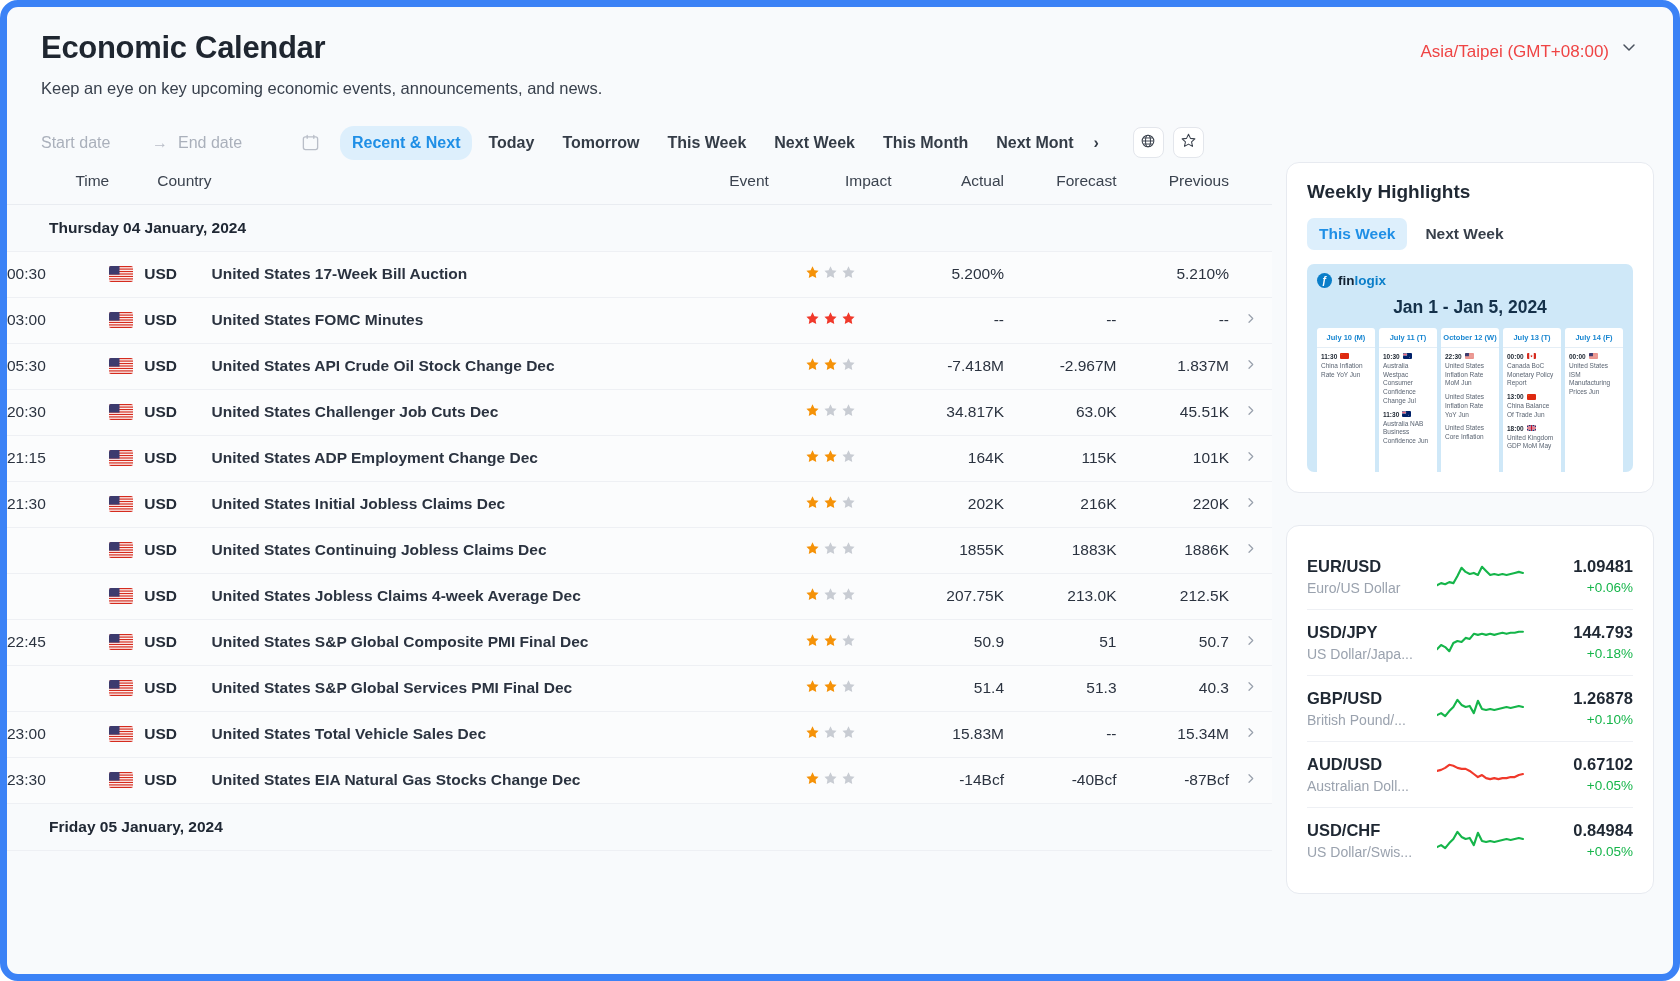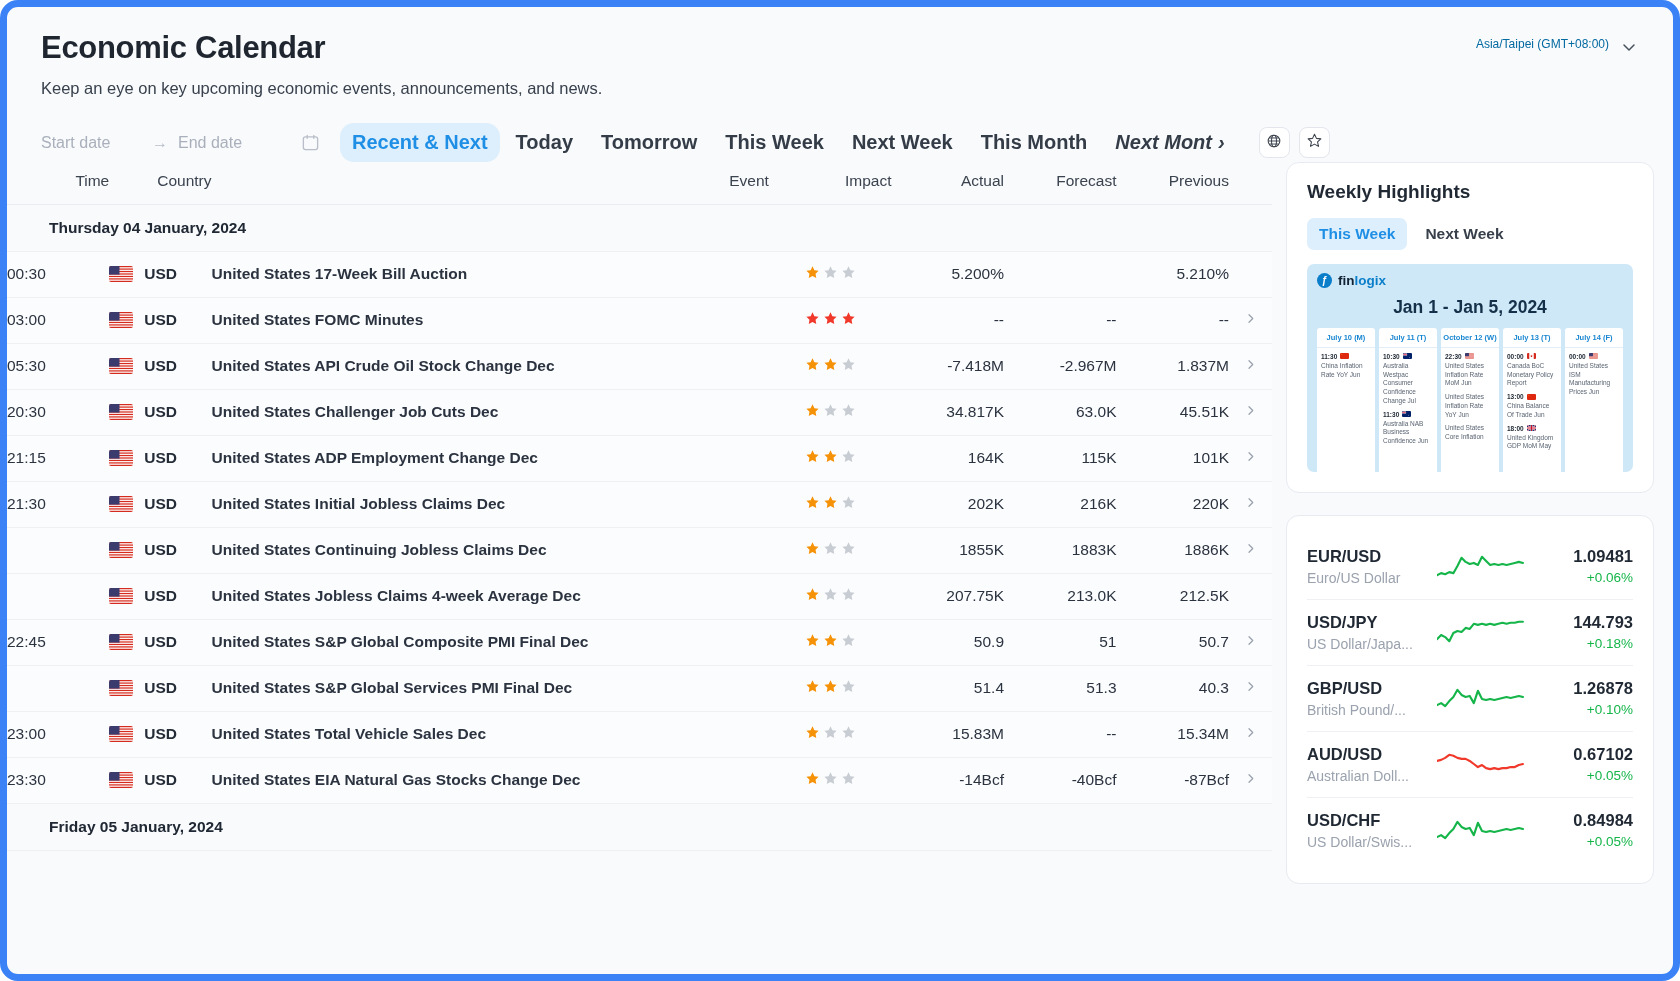--- a/index.html
+++ b/index.html
@@ -24,45 +24,45 @@
     padding: 22px 34px 0 34px;
   }
   .title {
     font-size: 31px; font-weight: 700; color: #1f2630;
     letter-spacing: -0.3px; line-height: 1.25;
   }
   .subtitle {
     font-size: 16.5px; color: #39414d; margin-top: 11px; font-weight: 400;
   }
   .tz {
-    display: flex; align-items: flex-start; gap: 10px;
-    font-size: 12px; color: #0369a1; padding-top: 8px; cursor: pointer;
+    display: flex; align-items: flex-end; gap: 10px;
+    font-size: 17px; color: #ef4444; padding-top: 8px; cursor: pointer;
   }
   .chev-down { display:block; }
 
   
   .filterbar {
     display: flex; align-items: center;
     padding: 26px 0 0 34px;
     gap: 0;
     height: 64px;
   }
   .datefield {
     font-size: 16px; color: #aab0bb; width: 105px;
   }
   .arrow-sep { color: #b8bdc7; font-size: 16px; margin: 0 10px 0 6px; }
   .cal-icon { margin-left: 18px; margin-right: 20px; display:flex; }
   .chips { display: flex; align-items: center; gap: 4px; }
   .chip {
-    font-size: 20px; font-weight: 700; color: #343c47;
+    font-size: 16px; font-weight: 700; color: #343c47;
     padding: 8px 12px; border-radius: 14px; white-space: nowrap;
     cursor: pointer;
   }
   .chip.active { color: #1f8fe6; background: #ddeffc; }
-  .chip-more { display:flex; align-items:flex-start; gap:6px;font-style:italic; }
+  .chip-more { display:flex; align-items:flex-start; gap:20px; }
   .icon-btn {
     width: 31px; height: 31px; border: 1px solid #e3e6ec; border-radius: 8px;
     background: #fff; display: flex; align-items: center; justify-content: center;
     cursor: pointer;
   }
   .icon-btn + .icon-btn { margin-left: 9px; }
   .icon-group { display:flex; align-items:center; margin-left: 22px; }
 
   
   .body { display: flex; align-items: flex-start; padding-left: 0; }
@@ -106,21 +106,21 @@
   td.num { text-align: right; font-size: 15.5px; color: #2d3541; }
   td.prev { padding-right: 10px; }
   td.arrow { text-align: center; color: #98a0ac; }
   .green { color: #15b54a; font-weight: 400; }
   .red { color: #f0392b; font-weight: 400; }
 
   
   .rail { width: 400px; padding: 0 18px 0 14px; }
   .card {
     background: #fff; border: 1px solid #e7eaf0; border-radius: 13px;
-    padding: 18px 20px 20px 20px; margin-bottom: 22px;
+    padding: 18px 20px 20px 20px; margin-bottom: 32px;
   }
   .card-title { font-size: 19px; font-weight: 700; color: #1f2833; }
   .wk-tabs { display: flex; gap: 6px; margin-top: 15px; }
   .wk-tab {
     font-size: 15.5px; font-weight: 700; color: #38404b;
     padding: 7px 12px; border-radius: 7px; cursor: pointer;
   }
   .wk-tab.active { color: #1f8fe6; background: #ddeffc; }
 
   .finbox {

